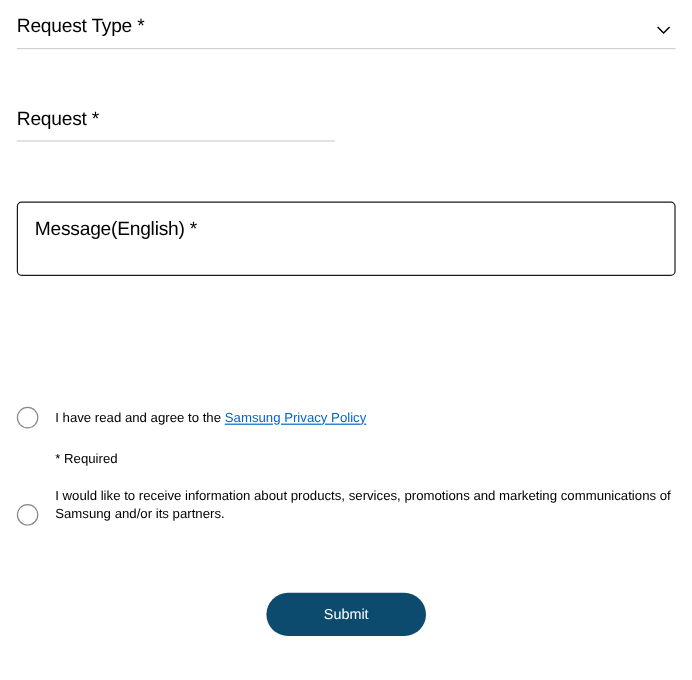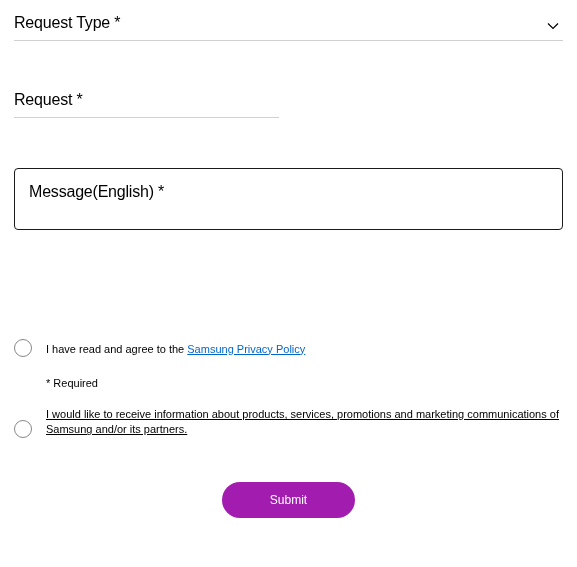--- a/index.html
+++ b/index.html
@@ -72,24 +72,24 @@
       color: #0066cc;
       text-decoration: underline;
     }
     .required-note {
       font-size: 11px;
       color: #000;
       margin-left: 32px;
       margin-top: 20px;
       margin-bottom: 18px;
     }
-    .checkbox-row.second { margin-bottom: 44px; text-decoration: underline; }
+    .checkbox-row.second { margin-bottom: 56px; }
     .submit-wrap { text-align: center; }
     .submit-btn {
-      background: #a21caf;
+      background: #0c4a6e;
       color: #fff;
       border: none;
       border-radius: 20px;
       padding: 11px 48px;
       font-size: 12px;
       font-weight: 500;
       cursor: pointer;
     }
   </style>
 </head>

